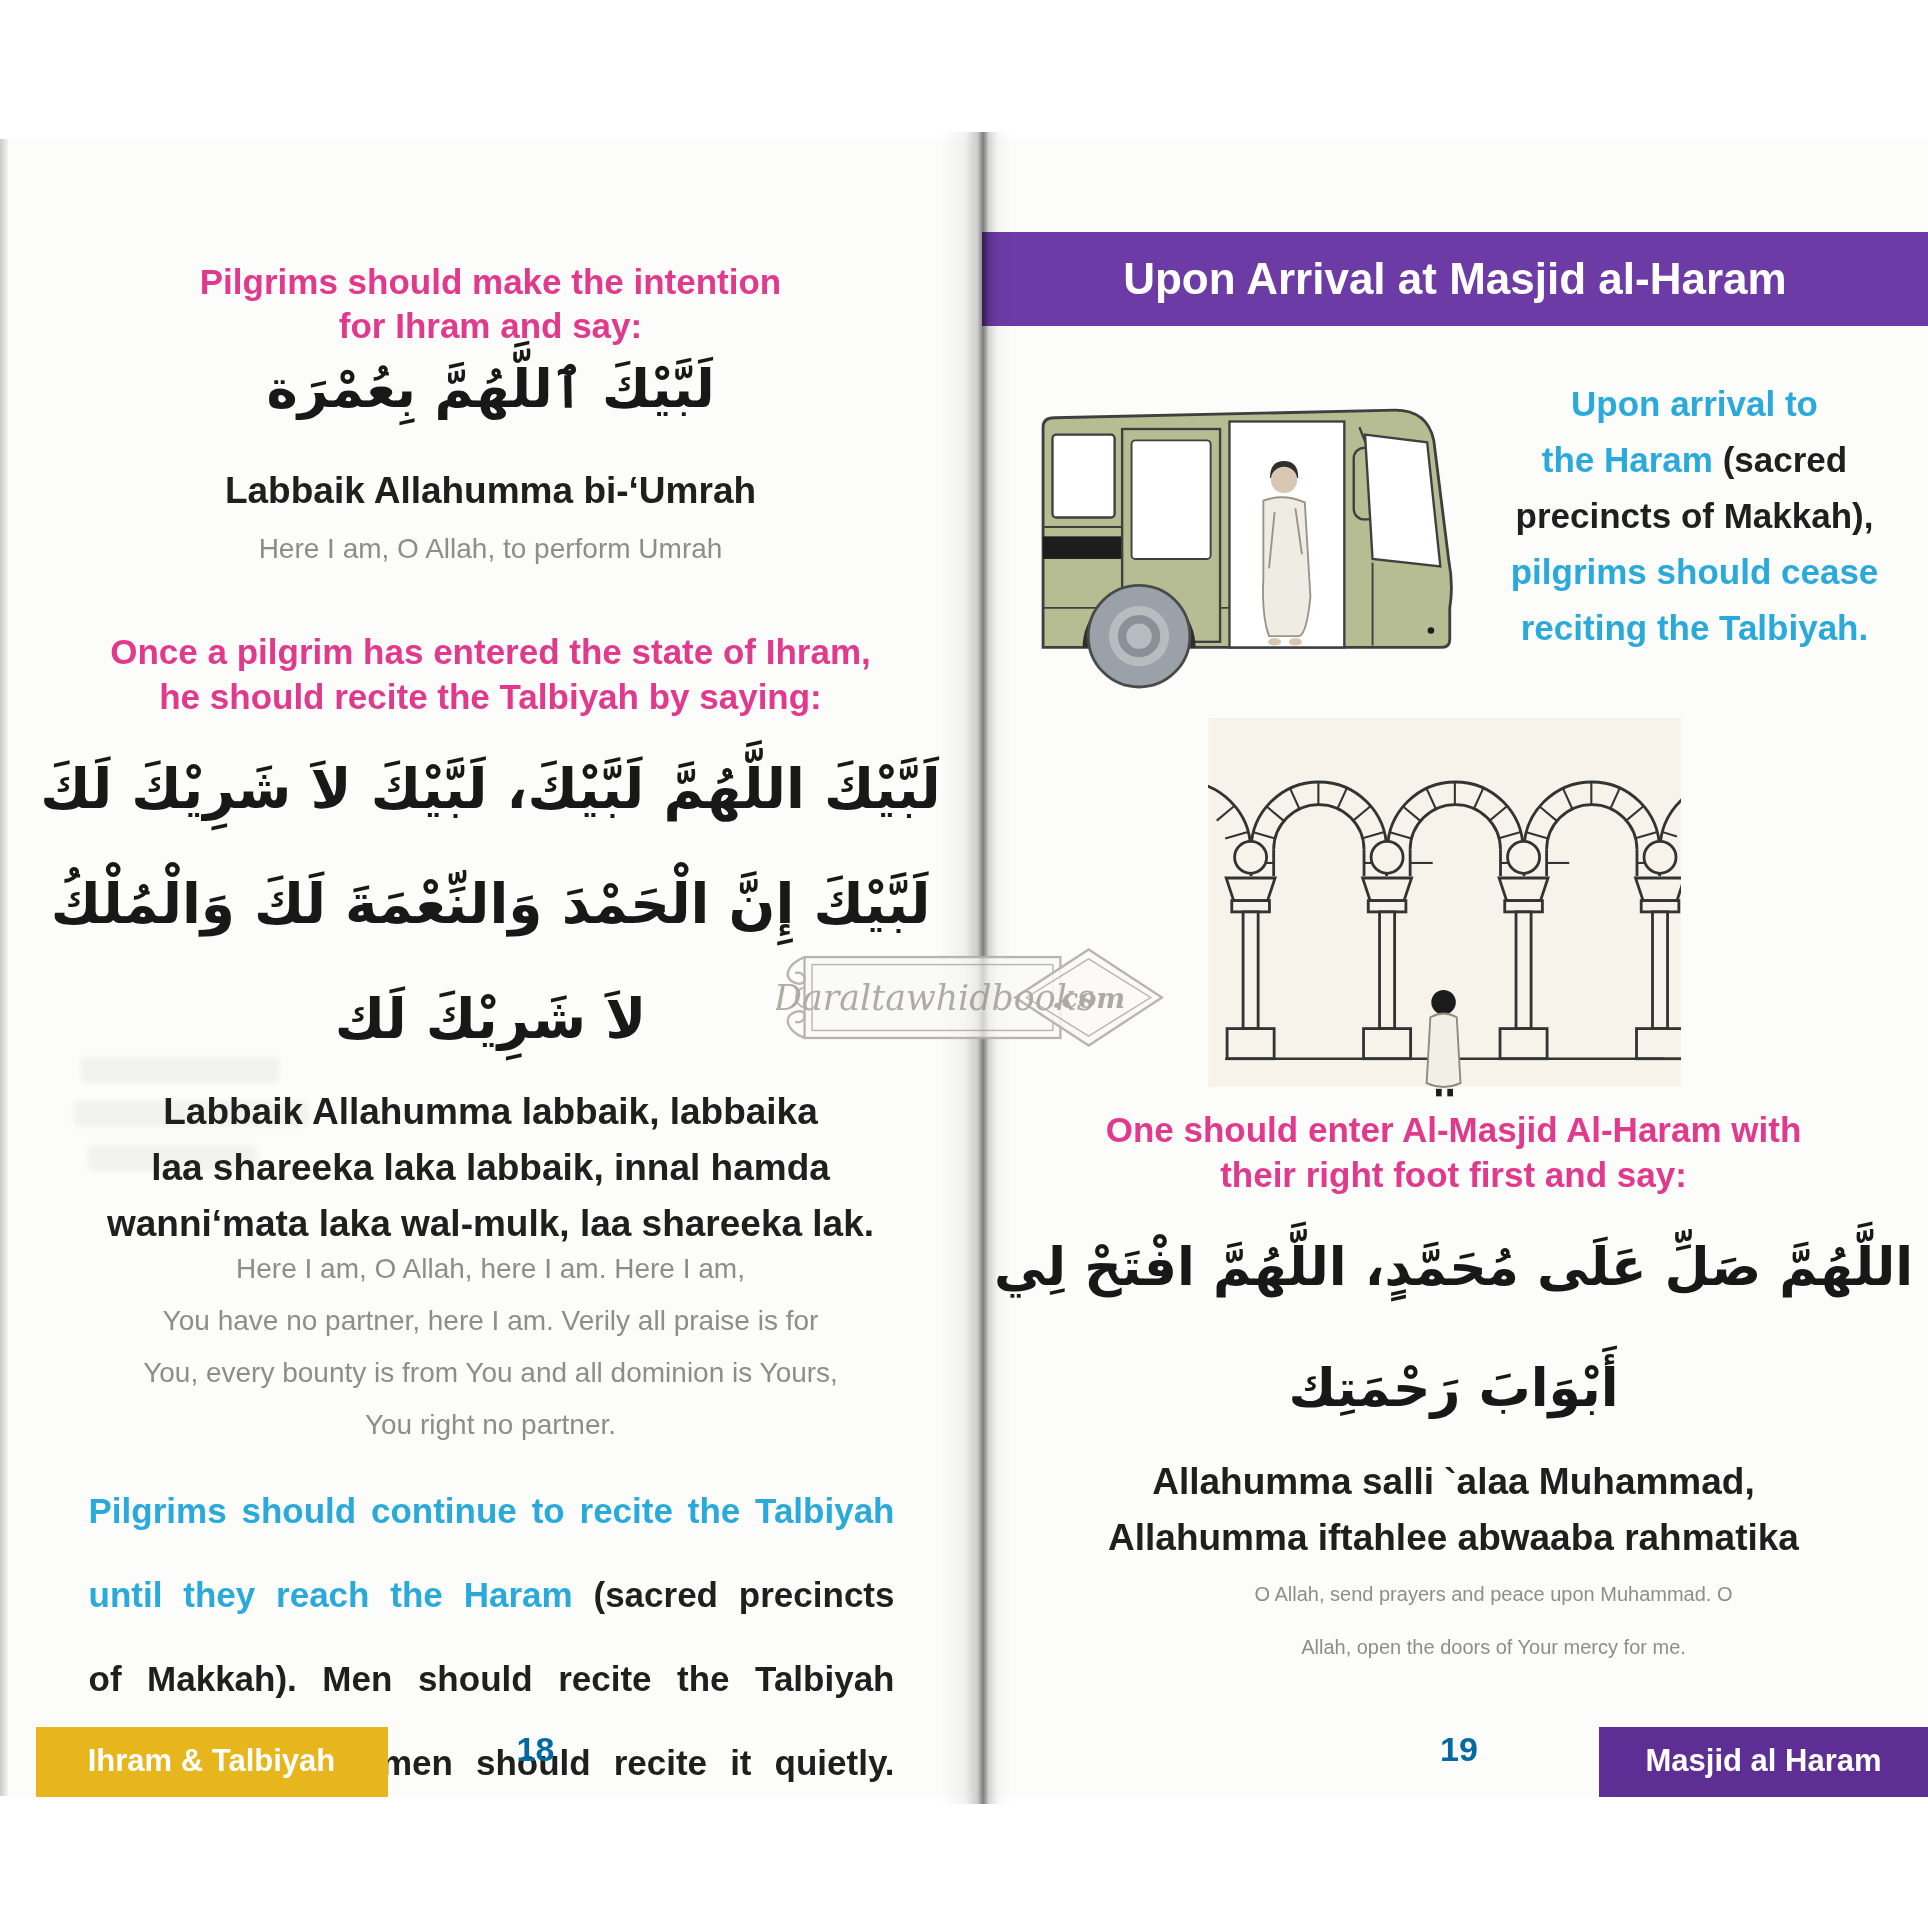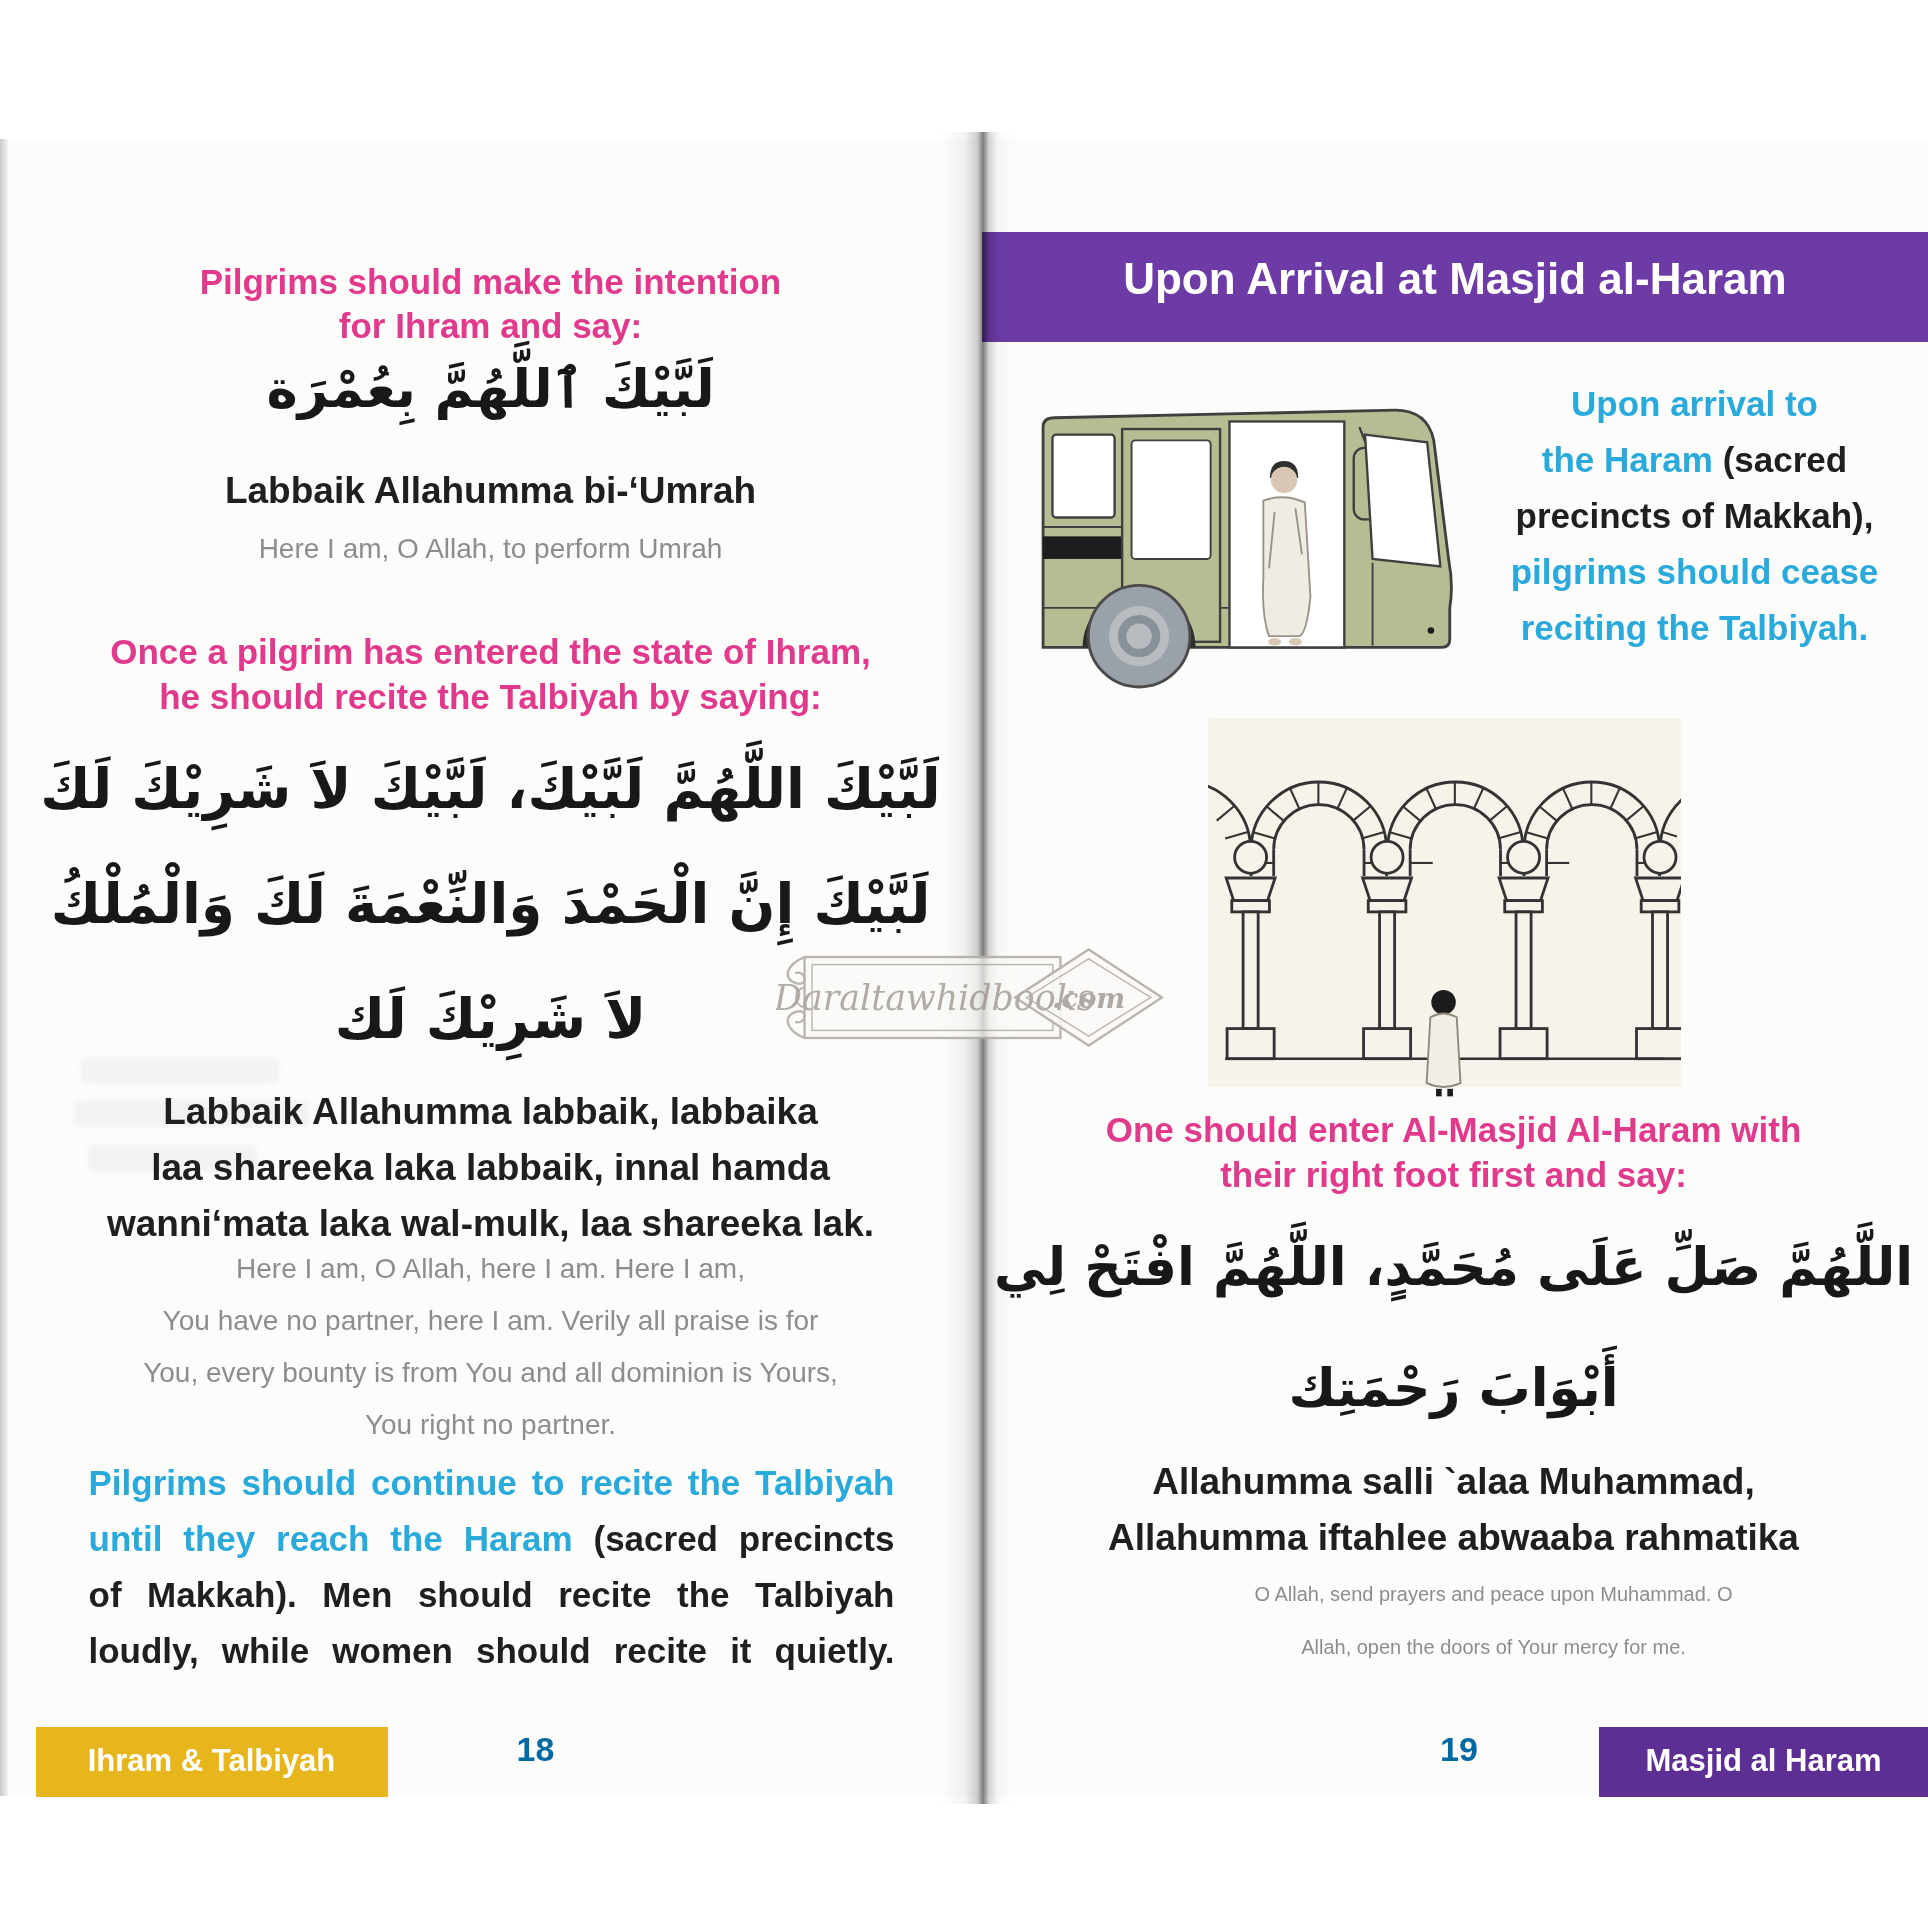--- a/index.html
+++ b/index.html
@@ -23,32 +23,32 @@
   
   #lp-heading1{top:121px;font-size:35px;line-height:44px;}
   #lp-arabic1{top:198px;font-size:53px;line-height:104px;text-align:center;}
   #lp-translit1{top:331px;font-size:37px;font-weight:bold;}
   #lp-translation1{top:394px;font-size:28px;}
   #lp-heading2{top:490px;font-size:35px;line-height:45px;}
   #lp-arabic2{top:593px;font-size:55px;line-height:115px;}
   #lp-translit2{top:945px;font-size:37px;font-weight:bold;line-height:56px;}
   #lp-translation2{top:1104px;font-size:28px;line-height:52px;}
   #lp-continue{top:1316px;left:81px;width:806px;font-size:35px;font-weight:bold;line-height:56px;}
-  #lp-continue .jline{text-align:justify;text-align-last:justify;}
+  #lp-continue .jline{text-align:justify;text-align-last:justify;margin-top:28px;}
   .badge{position:absolute;color:#fff;font-weight:bold;font-size:31px;text-align:center;
          line-height:68px;height:70px;top:1588px;}
   #lp-badge{left:28px;width:352px;background:#e7b51c;}
   #rp-badge{left:620px;right:0;background:#5d2e94;}
   .pagenum{position:absolute;top:1591px;width:104px;text-align:center;font-size:34px;
            font-weight:600;color:#0369a1;}
   #lp-pagenum{left:476px;}
   #rp-pagenum{left:428px;}
   .ghost{position:absolute;background:rgba(90,90,90,0.06);filter:blur(2.8px);border-radius:4.7px;}
   
-  #rp-banner{position:absolute;left:2.8px;right:0;top:93px;height:110px;background:#6c3ba6;
+  #rp-banner{position:absolute;left:2.8px;right:0;top:93px;height:94px;background:#6c3ba6;
              color:#ffffff;font-size:44px;font-weight:bold;text-align:center;line-height:94px;}
   #rp-bus{position:absolute;left:49px;top:222px;width:450px;height:330px;}
   #rp-arrival{left:494px;top:237px;width:443px;font-size:35px;font-weight:bold;line-height:56px;}
   #rp-arches{position:absolute;left:229px;top:579px;width:473px;height:384px;}
   #rp-heading{top:968px;font-size:35px;line-height:45px;}
   #rp-arabic{top:1068px;font-size:52px;line-height:121px;}
   #rp-translit{top:1315px;font-size:37px;font-weight:bold;line-height:56px;}
   #rp-translation{top:1429px;font-size:20px;line-height:53px;padding-left:40px;}
   #watermark{position:absolute;left:776px;top:942px;width:407px;height:111px;z-index:6;}
 </style>

